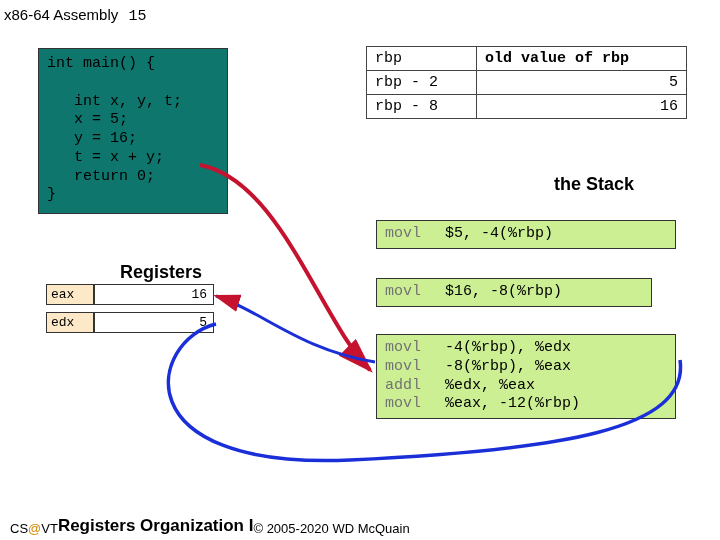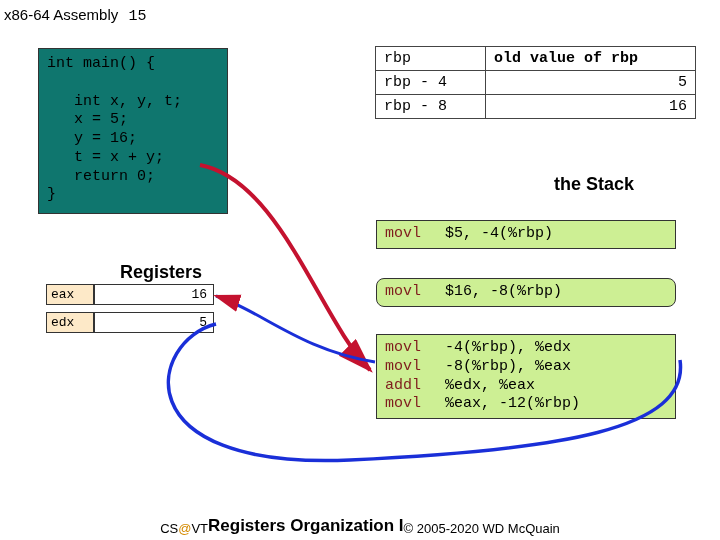--- a/index.html
+++ b/index.html
@@ -33,21 +33,20 @@
     padding: 6px 8px 8px 8px;
     line-height: 1.25;
     white-space: pre;
   }
   .stack-tbl {
     position: absolute;
     left: 366px; top: 46px;
     border-collapse: collapse;
     font-family: "Courier New", monospace;
     font-size: 15px;
-    margin-left: 9px;
   }
   .stack-tbl td {
     border: 1px solid #444;
     padding: 3px 8px;
   }
   .stack-tbl td.lbl { width: 110px; }
   .stack-tbl td.val { width: 210px; text-align: right; }
   .stack-caption {
     position: absolute;
     left: 554px; top: 174px;
@@ -83,28 +82,28 @@
     position: absolute;
     left: 376px;
     background: #cdef94;
     border: 1px solid #333;
     font-family: "Courier New", monospace;
     font-size: 15px;
     padding: 4px 8px;
     white-space: pre;
     line-height: 1.25;
   }
-  .asm .op { color: #7f1d1d; display: inline-block; width: 60px; }
+  .asm .op { color: #737373; display: inline-block; width: 60px; }
   #asm1 { top: 220px; width: 300px; }
-  #asm2 { top: 278px; width: 300px; border-radius: 8px; }
+  #asm2 { top: 278px; width: 276px; }
   #asm3 { top: 334px; width: 300px; }
   .footer {
     position: absolute;
     bottom: 4px; left: 0; right: 0;
-    display: flex; justify-content: center; align-items: flex-end;
+    display: flex; justify-content: flex-start; align-items: flex-end;
     padding: 0 10px;
     font-size: 13px;
   }
   .footer .mid { font-size: 17px; font-weight: bold; }
   .footer .left .at { color: #d48a00; }
   svg.overlay {
     position: absolute;
     left: 0; top: 0;
     width: 720px; height: 540px;
     pointer-events: none;
@@ -129,21 +128,21 @@
 <span>   return 0;</span>
 <span>}</span></div>
 
 <table class="stack-tbl">
   <tbody>
       <tr>
     <td class="lbl">rbp</td>
     <td class="val" style="text-align:left;font-weight:bold">old value of rbp</td>
   </tr>
   <tr>
-    <td class="lbl">rbp - 4</td>
+    <td class="lbl">rbp - 2</td>
     <td class="val">5</td>
   </tr>
   <tr>
     <td class="lbl">rbp - 8</td>
     <td class="val">16</td>
   </tr>
 </tbody>
   </table>
 <div class="stack-caption">the Stack</div>
 

